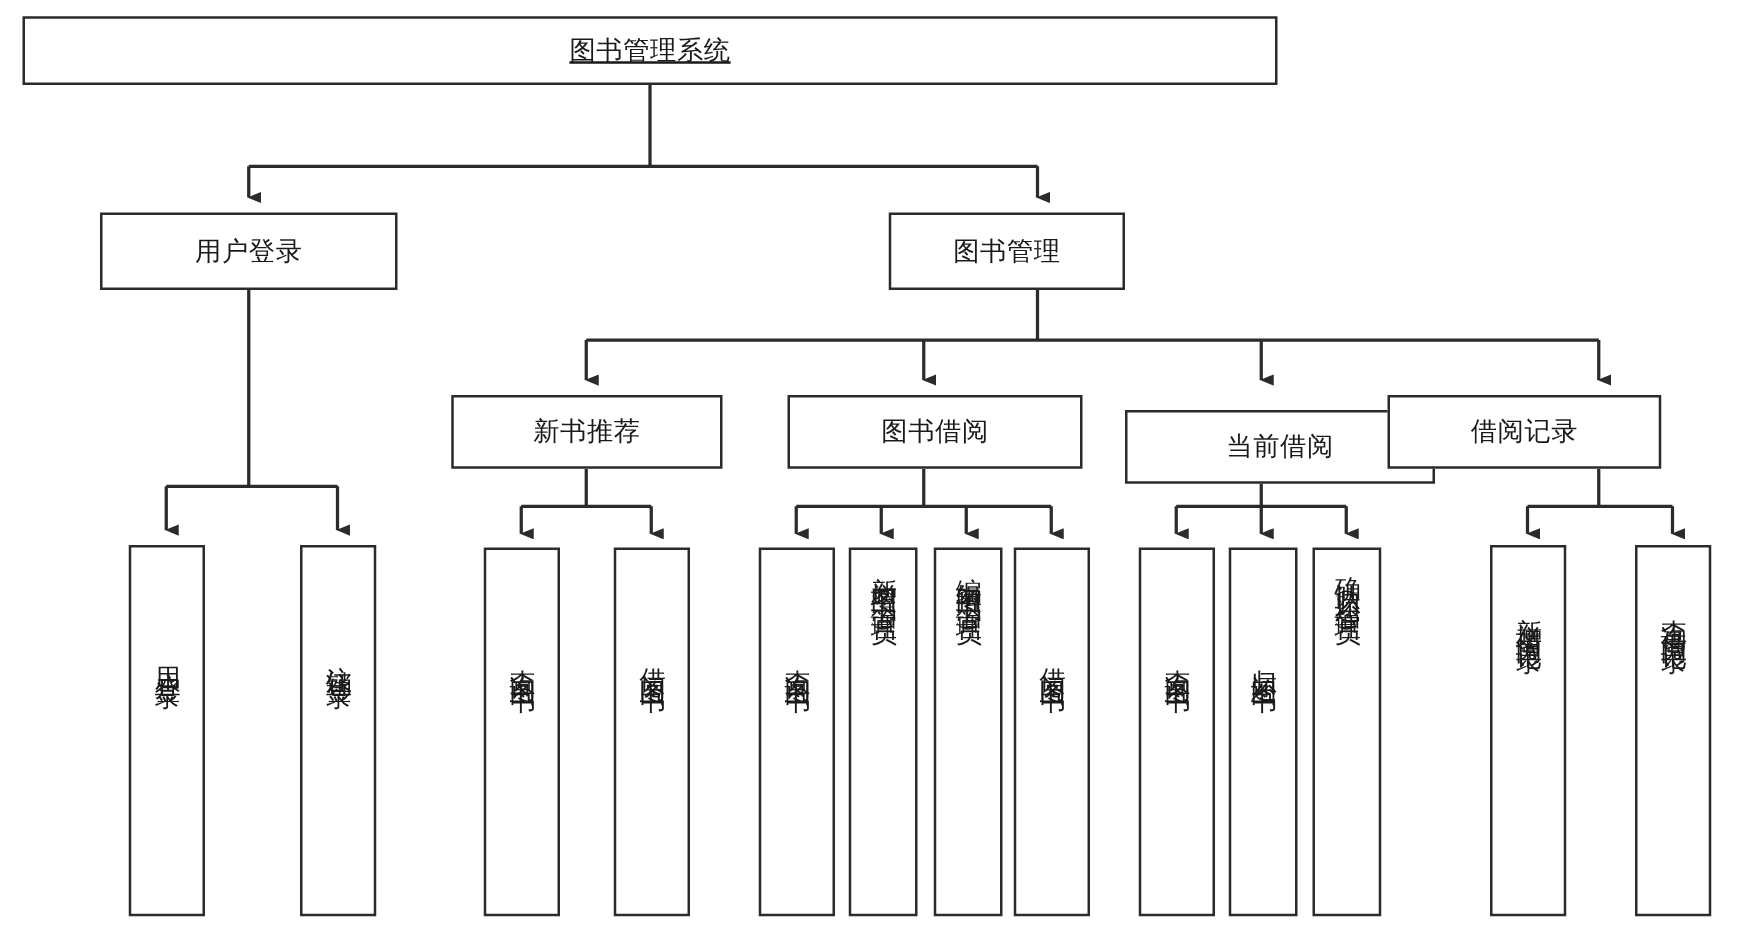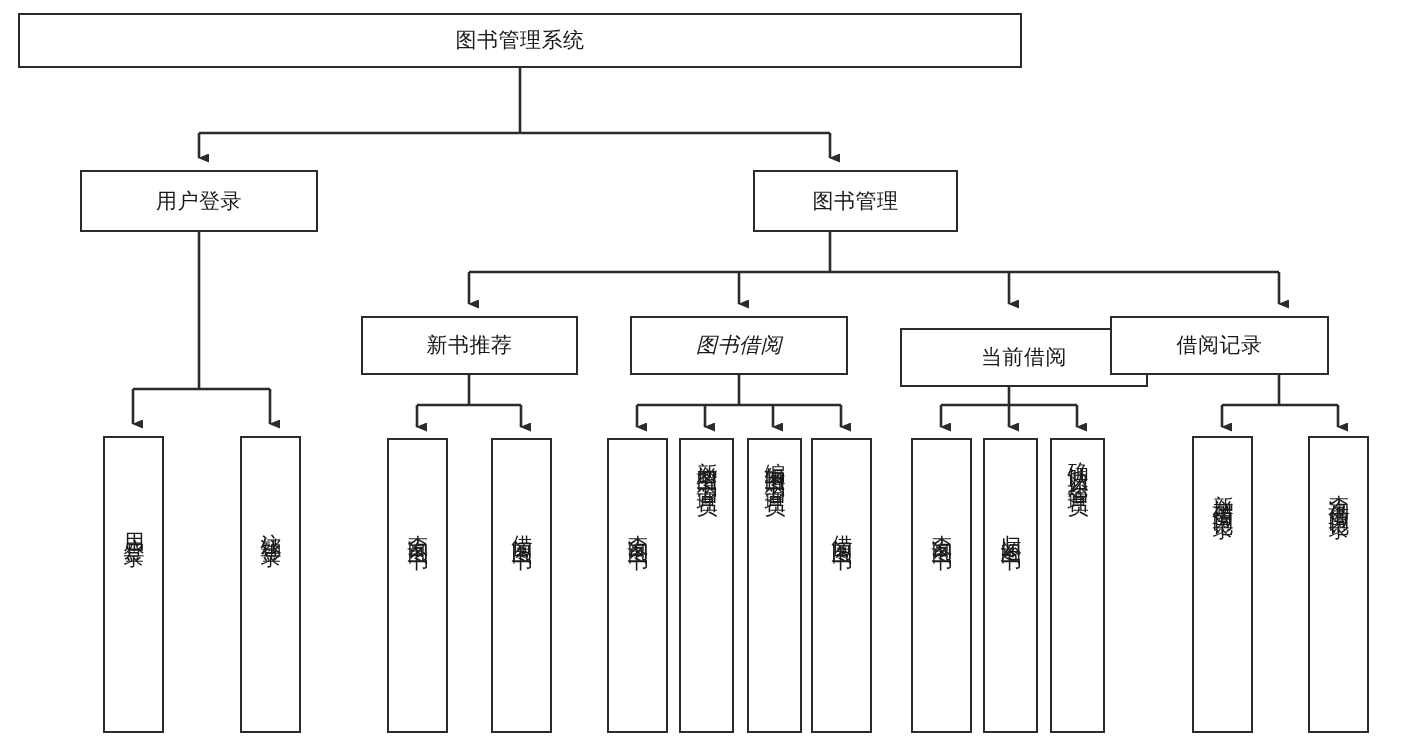--- a/index.html
+++ b/index.html
@@ -52,21 +52,21 @@
     padding-top: 2px;
   }
   .node.vertical .node-label {
     writing-mode: vertical-rl;
     text-orientation: upright;
     font-size: 21px;
     letter-spacing: 5px;
     line-height: 1;
     margin: 0 auto;
   }
-  .node.root .node-label { font-size: 21px; }
+  .node.root .node-label { font-size: 21px; text-decoration: underline; }
   .watermark {
     position: absolute;
     color: #b9b9b9;
     font-size: 17px;
     white-space: pre;
     z-index: 3;
     letter-spacing: 0.5px;
   }
 </style>
 </head>
@@ -136,28 +136,28 @@
     </g>
   </svg>
 
   <div class="node horizontal root" style="left:18px; top:13px; width:1004px; height:55px;">
     <span class="node-label">图书管理系统</span>
   </div>
 
   <div class="node horizontal" style="left:80px; top:170px; width:238px; height:62px;">
     <span class="node-label">用户登录</span>
   </div>
-  <div class="node horizontal" style="left:753px; top:170px; width:205px; height:62px;">
+  <div class="node horizontal" style="left:711px; top:170px; width:189px; height:62px;">
     <span class="node-label">图书管理</span>
   </div>
 
   <div class="node horizontal" style="left:361px; top:316px; width:217px; height:59px;">
     <span class="node-label">新书推荐</span>
   </div>
-  <div class="node horizontal" style="left:630px; top:316px; width:218px; height:59px;font-style:italic;">
+  <div class="node horizontal" style="left:630px; top:316px; width:236px; height:59px;">
     <span class="node-label">图书借阅</span>
   </div>
   <div class="node horizontal" style="left:900px; top:316px; width:248px; height:59px;margin-top:12px;">
     <span class="node-label">当前借阅</span>
   </div>
   <div class="node horizontal" style="left:1110px; top:316px; width:219px; height:59px;">
     <span class="node-label">借阅记录</span>
   </div>
 
   <div class="node vertical" style="left:103px; top:436px; width:61px; height:297px; padding-top:78px;">

